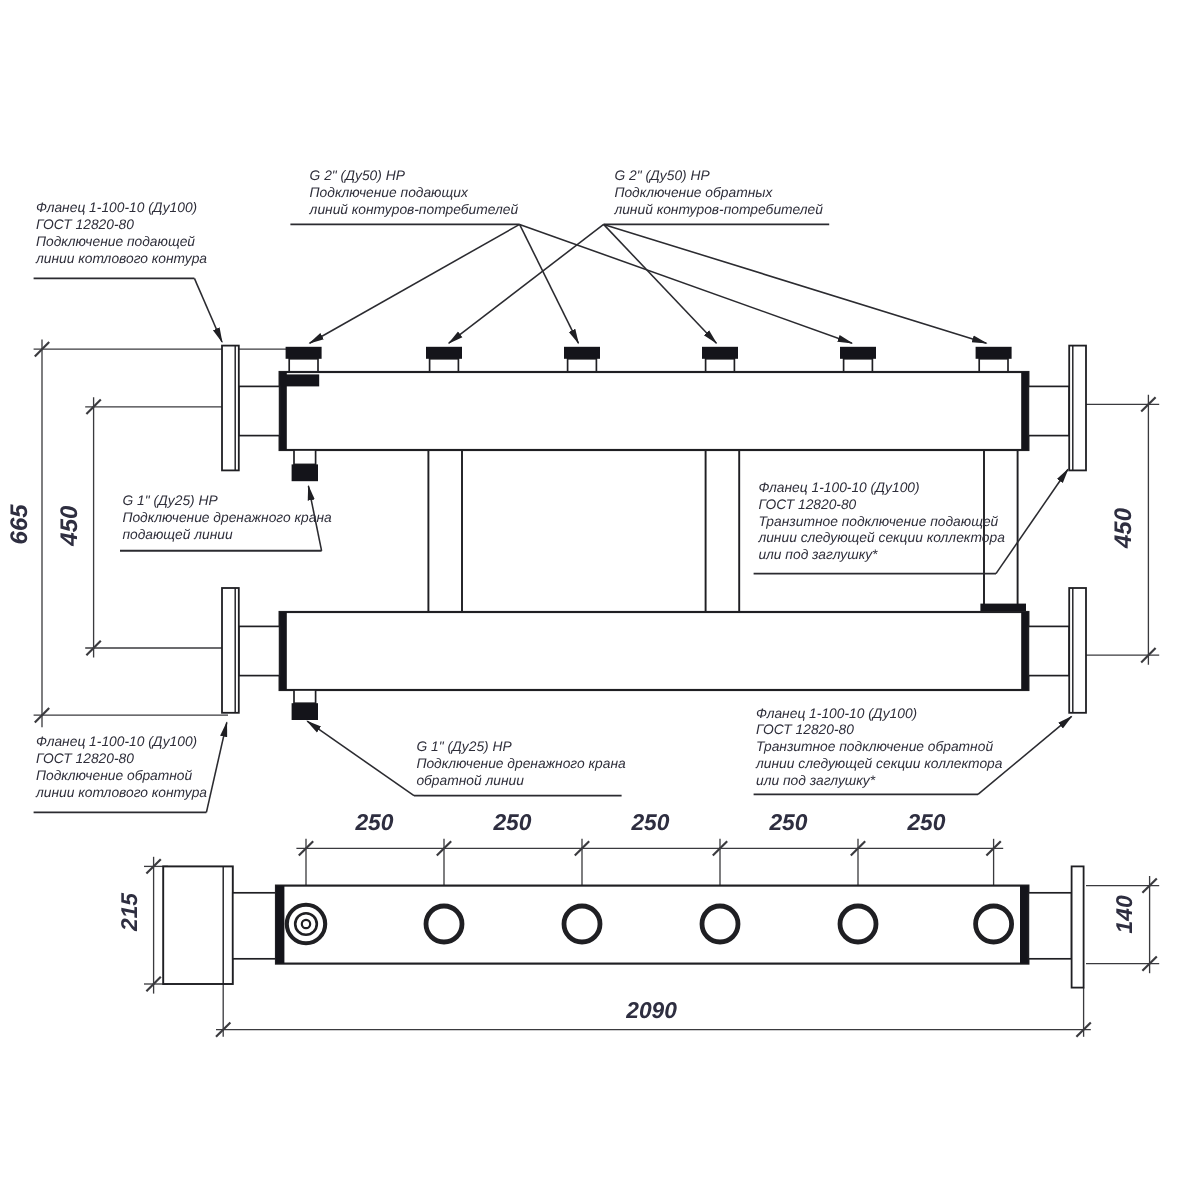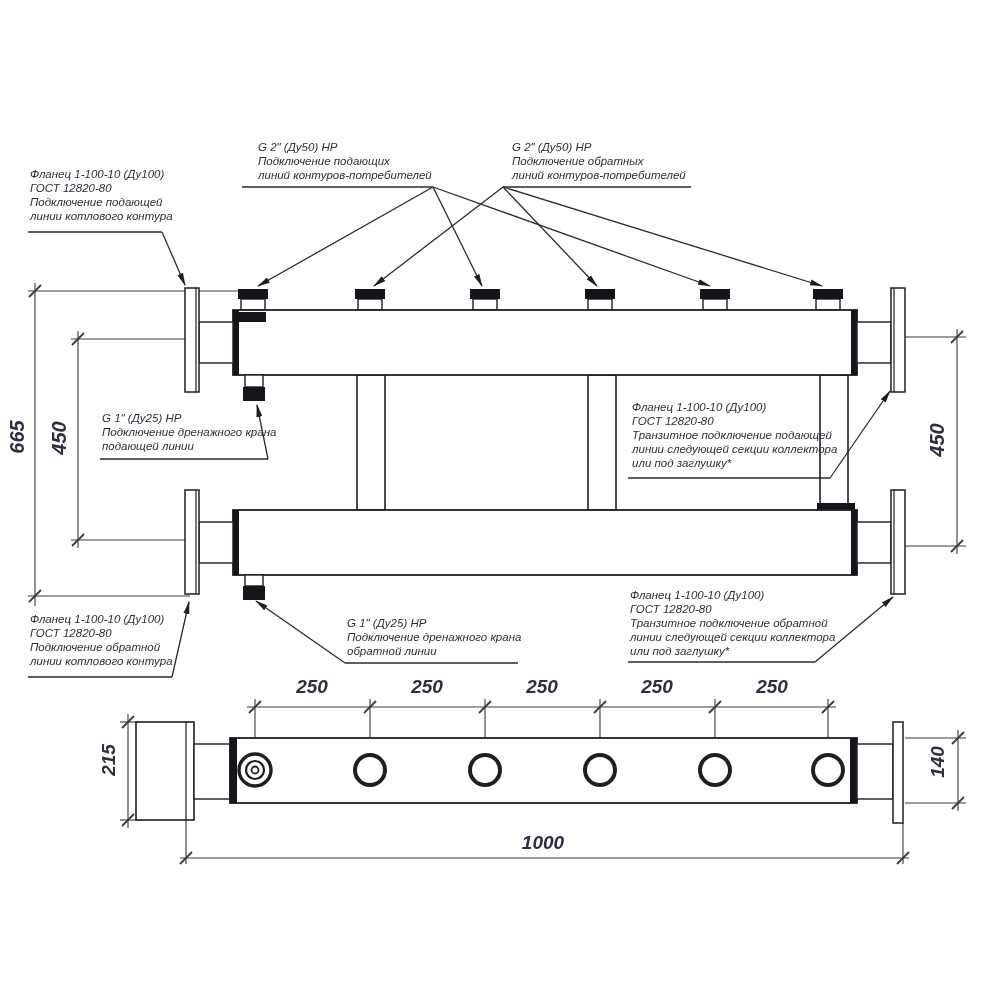--- a/index.html
+++ b/index.html
@@ -218,15 +218,15 @@
   <div class="dim vert" style="left:17px;top:437px;">665</div>
   <div class="dim vert" style="left:59px;top:438px;">450</div>
   <div class="dim vert" style="left:937px;top:440px;">450</div>
   <div class="dim small" style="left:312px;top:687px;">250</div>
   <div class="dim small" style="left:427px;top:687px;">250</div>
   <div class="dim small" style="left:542px;top:687px;">250</div>
   <div class="dim small" style="left:657px;top:687px;">250</div>
   <div class="dim small" style="left:772px;top:687px;">250</div>
   <div class="dim vert small" style="left:109px;top:760px;">215</div>
   <div class="dim vert small" style="left:938px;top:762px;">140</div>
-  <div class="dim small" style="left:543px;top:843px;">1000</div>
+  <div class="dim small" style="left:543px;top:843px;">2090</div>
 
 </div>
 
 </body></html>

